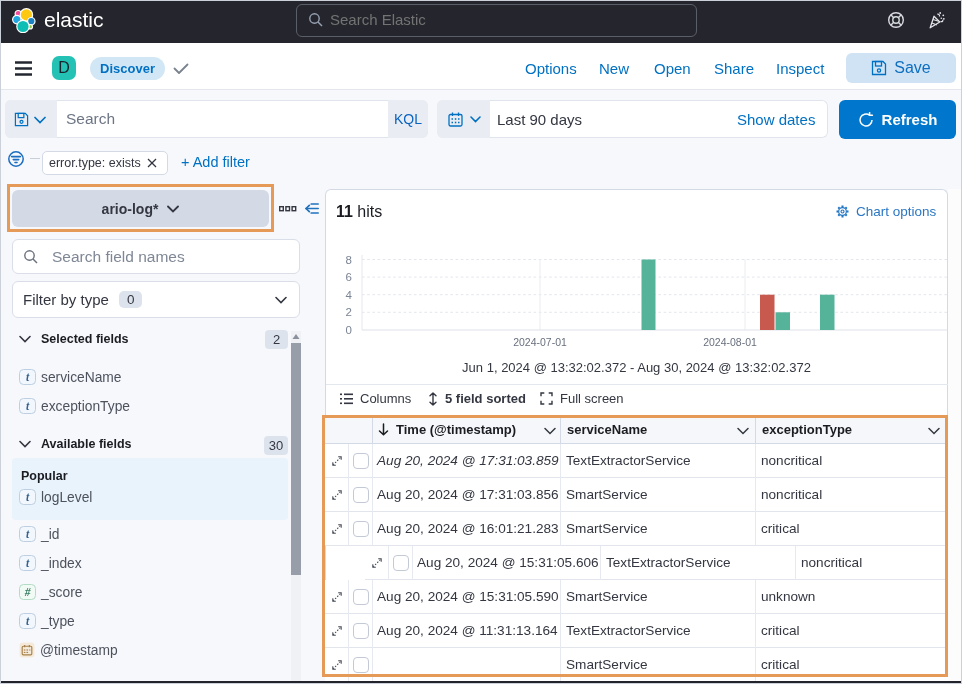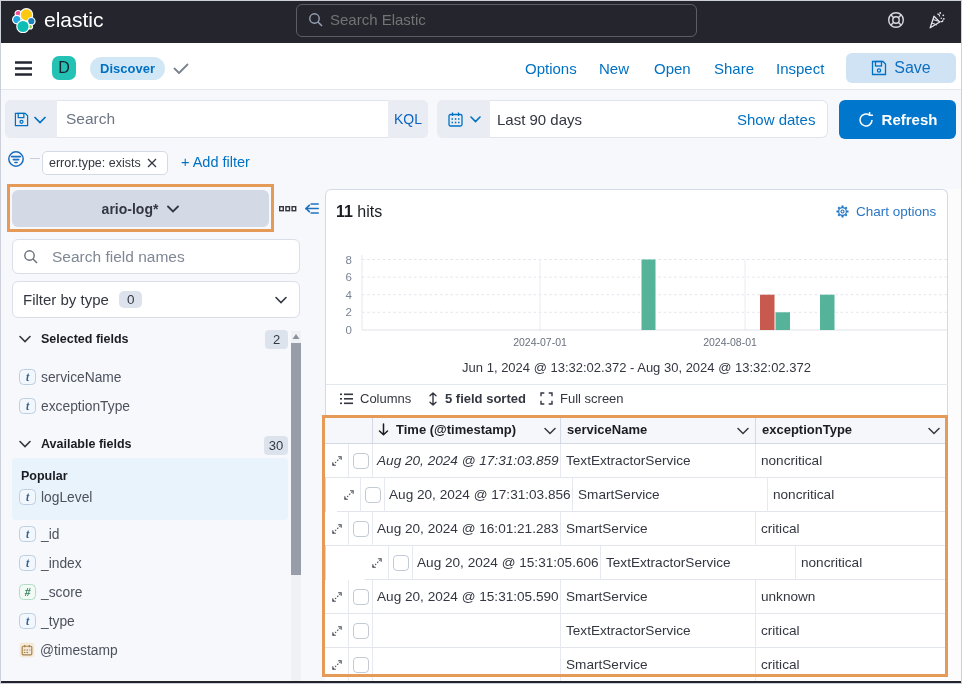--- a/index.html
+++ b/index.html
@@ -440,21 +440,21 @@
       </div>
     <div class="abs cb"></div>
     <div class="abs vsep" style="left:23px; top:0; height:34px;"></div>
     <div class="abs vsep" style="left:47px; top:0; height:34px;"></div>
     <div class="abs vsep" style="left:235px; top:0; height:34px;"></div>
     <div class="abs vsep" style="left:430px; top:0; height:34px;"></div>
     <div class="abs tcell" style="left:52px;font-style:italic;">Aug 20, 2024 @ 17:31:03.859</div>
     <div class="abs tcell" style="left:241px;">TextExtractorService</div>
     <div class="abs tcell" style="left:436px;">noncritical</div>
   </div>
-    <div class="abs trow" style="top:478px;margin-left:12px;">
+    <div class="abs trow" style="top:478px;">
     <div class="abs" style="left:6px; top:11px;">
         <svg width="12" height="12" viewBox="0 0 12 12">
           <g stroke="#464b56" stroke-width="1.05" fill="none">
             <line x1="2" y1="10" x2="10" y2="2" stroke-dasharray="1.5 1.5"></line>
             <polyline points="7.2,1.8 10.2,1.8 10.2,4.8"></polyline>
             <polyline points="1.8,7.2 1.8,10.2 4.8,10.2"></polyline>
           </g>
         </svg>
       </div>
     <div class="abs cb"></div>
@@ -531,20 +531,21 @@
             <polyline points="7.2,1.8 10.2,1.8 10.2,4.8"></polyline>
             <polyline points="1.8,7.2 1.8,10.2 4.8,10.2"></polyline>
           </g>
         </svg>
       </div>
     <div class="abs cb"></div>
     <div class="abs vsep" style="left:23px; top:0; height:34px;"></div>
     <div class="abs vsep" style="left:47px; top:0; height:34px;"></div>
     <div class="abs vsep" style="left:235px; top:0; height:34px;"></div>
     <div class="abs vsep" style="left:430px; top:0; height:34px;"></div>
+    <div class="abs tcell" style="left:52px;">Aug 20, 2024 @ 11:31:13.164</div>
     <div class="abs tcell" style="left:241px;">TextExtractorService</div>
     <div class="abs tcell" style="left:436px;">critical</div>
   </div>
     <div class="abs trow" style="top:648px;">
     <div class="abs" style="left:6px; top:11px;">
         <svg width="12" height="12" viewBox="0 0 12 12">
           <g stroke="#464b56" stroke-width="1.05" fill="none">
             <line x1="2" y1="10" x2="10" y2="2" stroke-dasharray="1.5 1.5"></line>
             <polyline points="7.2,1.8 10.2,1.8 10.2,4.8"></polyline>
             <polyline points="1.8,7.2 1.8,10.2 4.8,10.2"></polyline>

